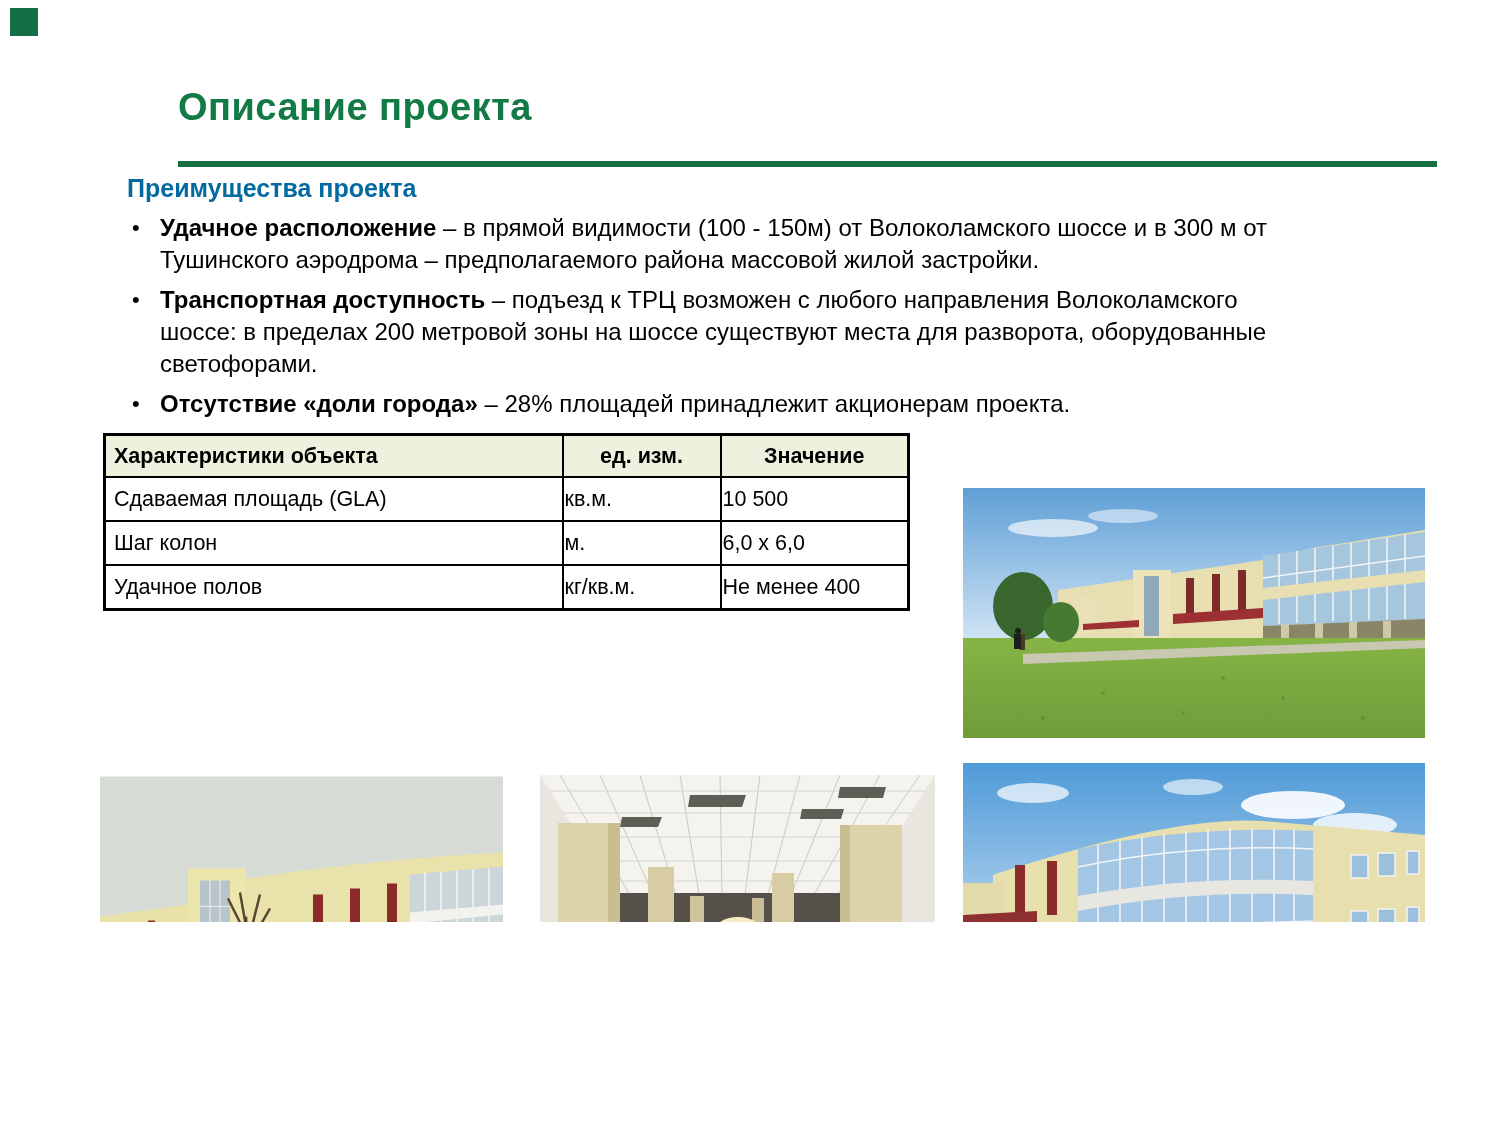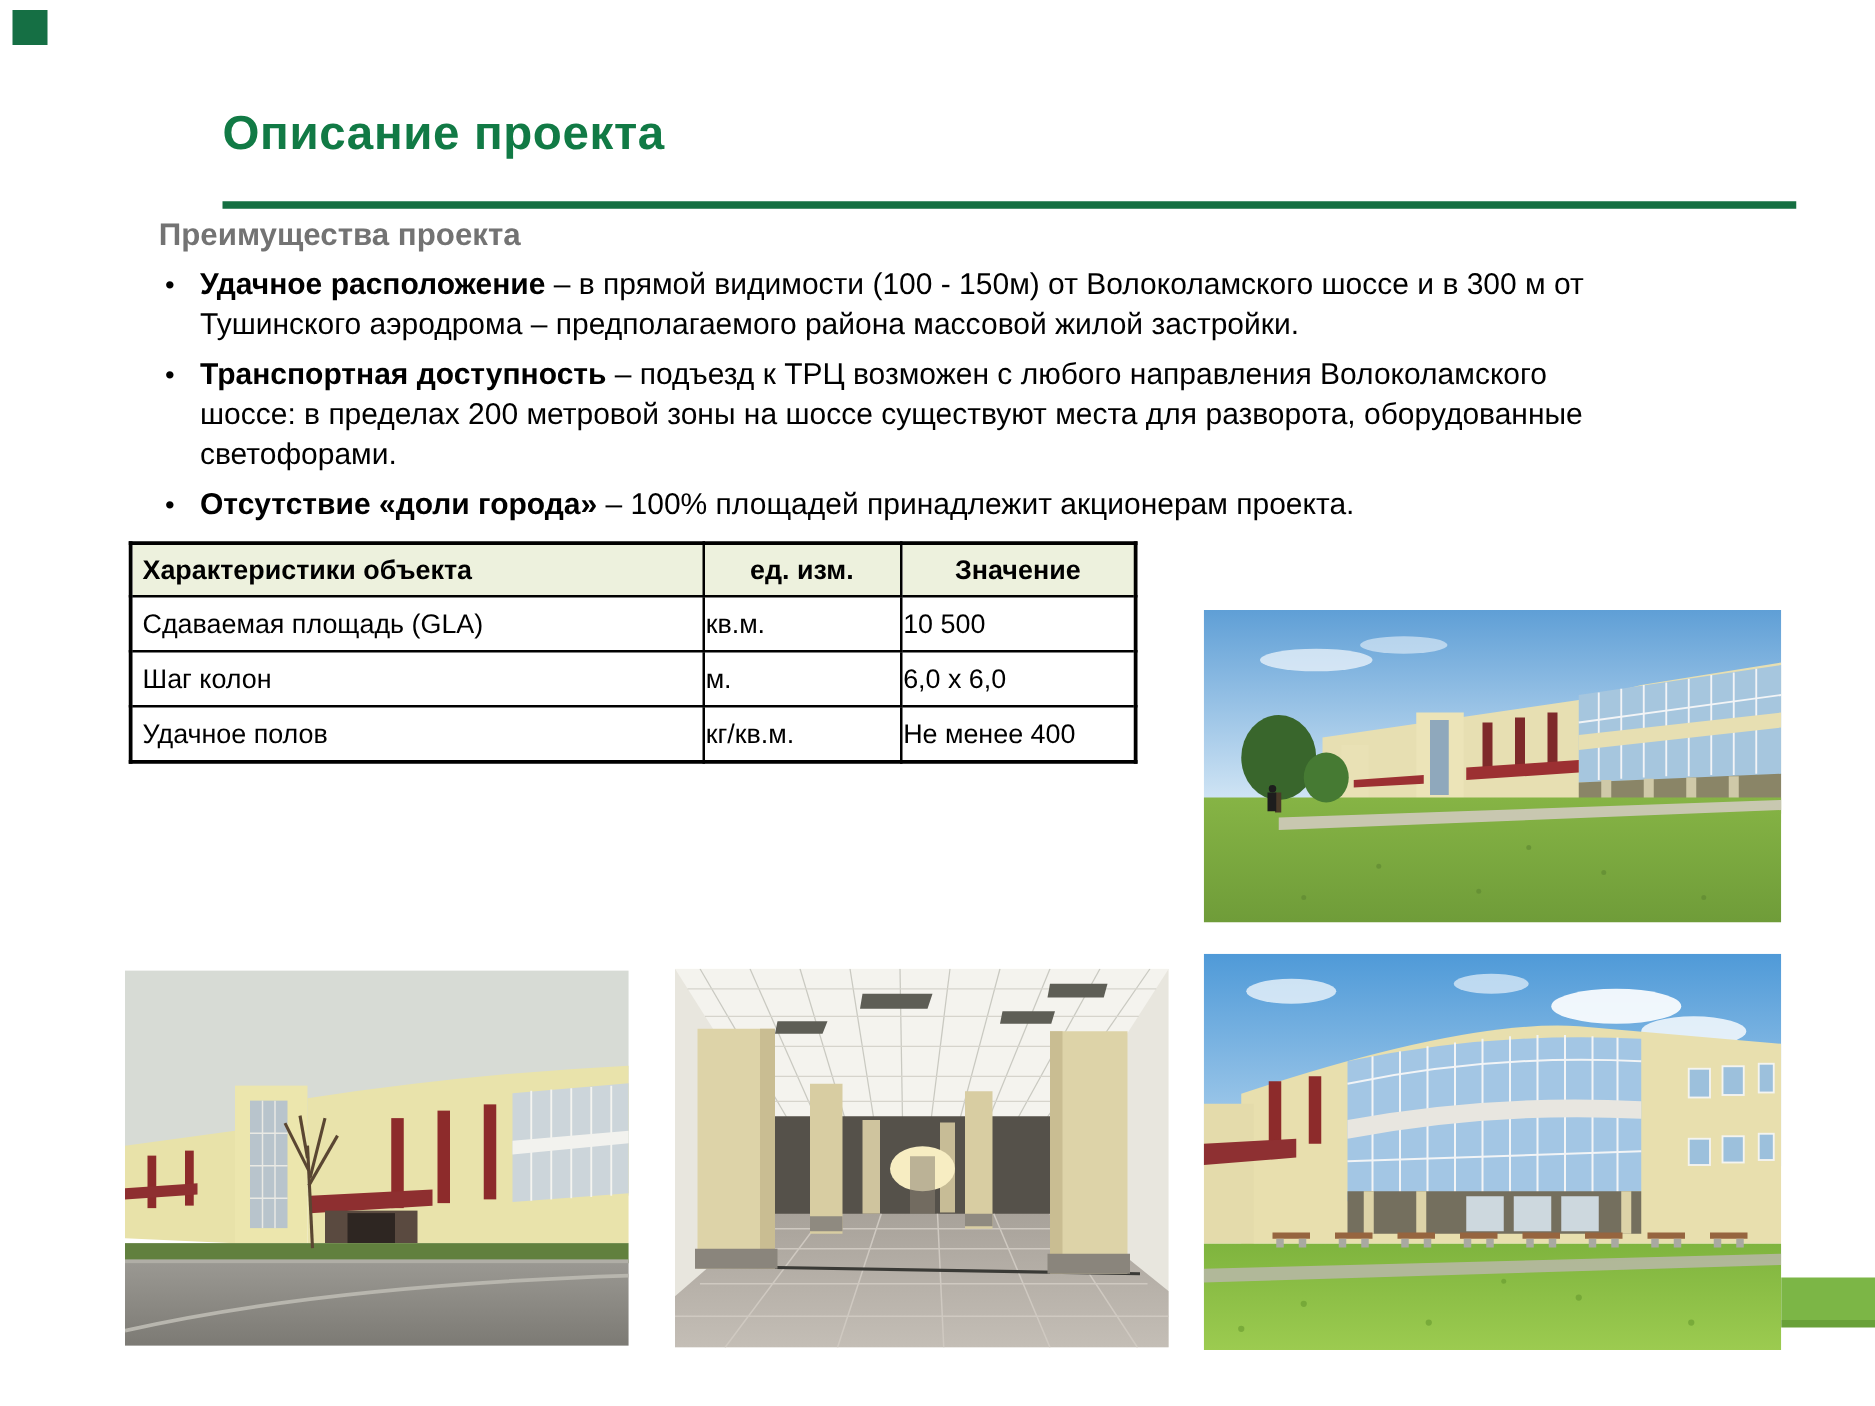--- a/index.html
+++ b/index.html
@@ -1,28 +1,28 @@
 <!DOCTYPE html>
 <html><head>
 <meta charset="utf-8">
 <style>
   html,body { margin:0; padding:0; background:#ffffff; }
   .slide {
-    position:relative; width:1500px; height:1125px; background:#ffffff;
+    position:relative; width:1500px; height:922px; background:#ffffff;
     font-family:"Liberation Sans", sans-serif; color:#000; overflow:hidden;
   }
   .corner-square { position:absolute; left:10px; top:8px; width:28px; height:28px; background:#156f44; }
   .page-title {
     position:absolute; left:178px; top:86px; margin:0;
     font-size:38px; font-weight:bold; color:#117a45; letter-spacing:0.5px;
   }
   .title-rule { position:absolute; left:178px; top:161px; width:1259px; height:6px; background:#156f42; }
 
   .content { position:absolute; left:127px; top:172px; width:1280px; }
-  .adv-heading { margin:0; font-size:25px; font-weight:bold; line-height:32px; color:#737373; }
+  .adv-heading { margin:0; font-size:25px; font-weight:bold; line-height:32px; color:#0369a1; }
   .adv-list { margin:2px 0 0 0; padding:0; list-style:none; width:1190px; }
   .adv-list li { position:relative; padding-left:33px; font-size:24px; line-height:32px; margin-top:8px; }
   .adv-list .dot { position:absolute; left:5px; top:0; font-size:22px; }
   .lead { font-weight:bold; }
 
   table.char-table {
     position:absolute; left:103px; top:433px;
     border-collapse:collapse; table-layout:fixed;
     font-size:21.5px; background:#fff;
     border:3px solid #000;
@@ -56,21 +56,21 @@
   <div class="content">
     <h2 class="adv-heading">Преимущества проекта</h2>
     <ul class="adv-list">
       <li>
         <span class="dot">•</span><span class="lead">Удачное расположение</span><span> – в прямой видимости (100 - 150м) от Волоколамского шоссе и в 300 м от Тушинского аэродрома – предполагаемого района массовой жилой застройки.</span>
       </li>
       <li>
         <span class="dot">•</span><span class="lead">Транспортная доступность</span><span> – подъезд к ТРЦ возможен с любого направления Волоколамского шоссе: в пределах 200 метровой зоны на шоссе существуют места для разворота, оборудованные светофорами.</span>
       </li>
       <li>
-        <span class="dot">•</span><span class="lead">Отсутствие «доли города»</span><span> – 100% площадей принадлежит акционерам проекта.</span>
+        <span class="dot">•</span><span class="lead">Отсутствие «доли города»</span><span> – 28% площадей принадлежит акционерам проекта.</span>
       </li>
       <li>
         <span class="dot">•</span><span class="lead">Наличие паркинга.</span><span></span>
       </li>
     </ul>
   </div>
 
   <table class="char-table">
     <colgroup>
         <col style="width:458px">

